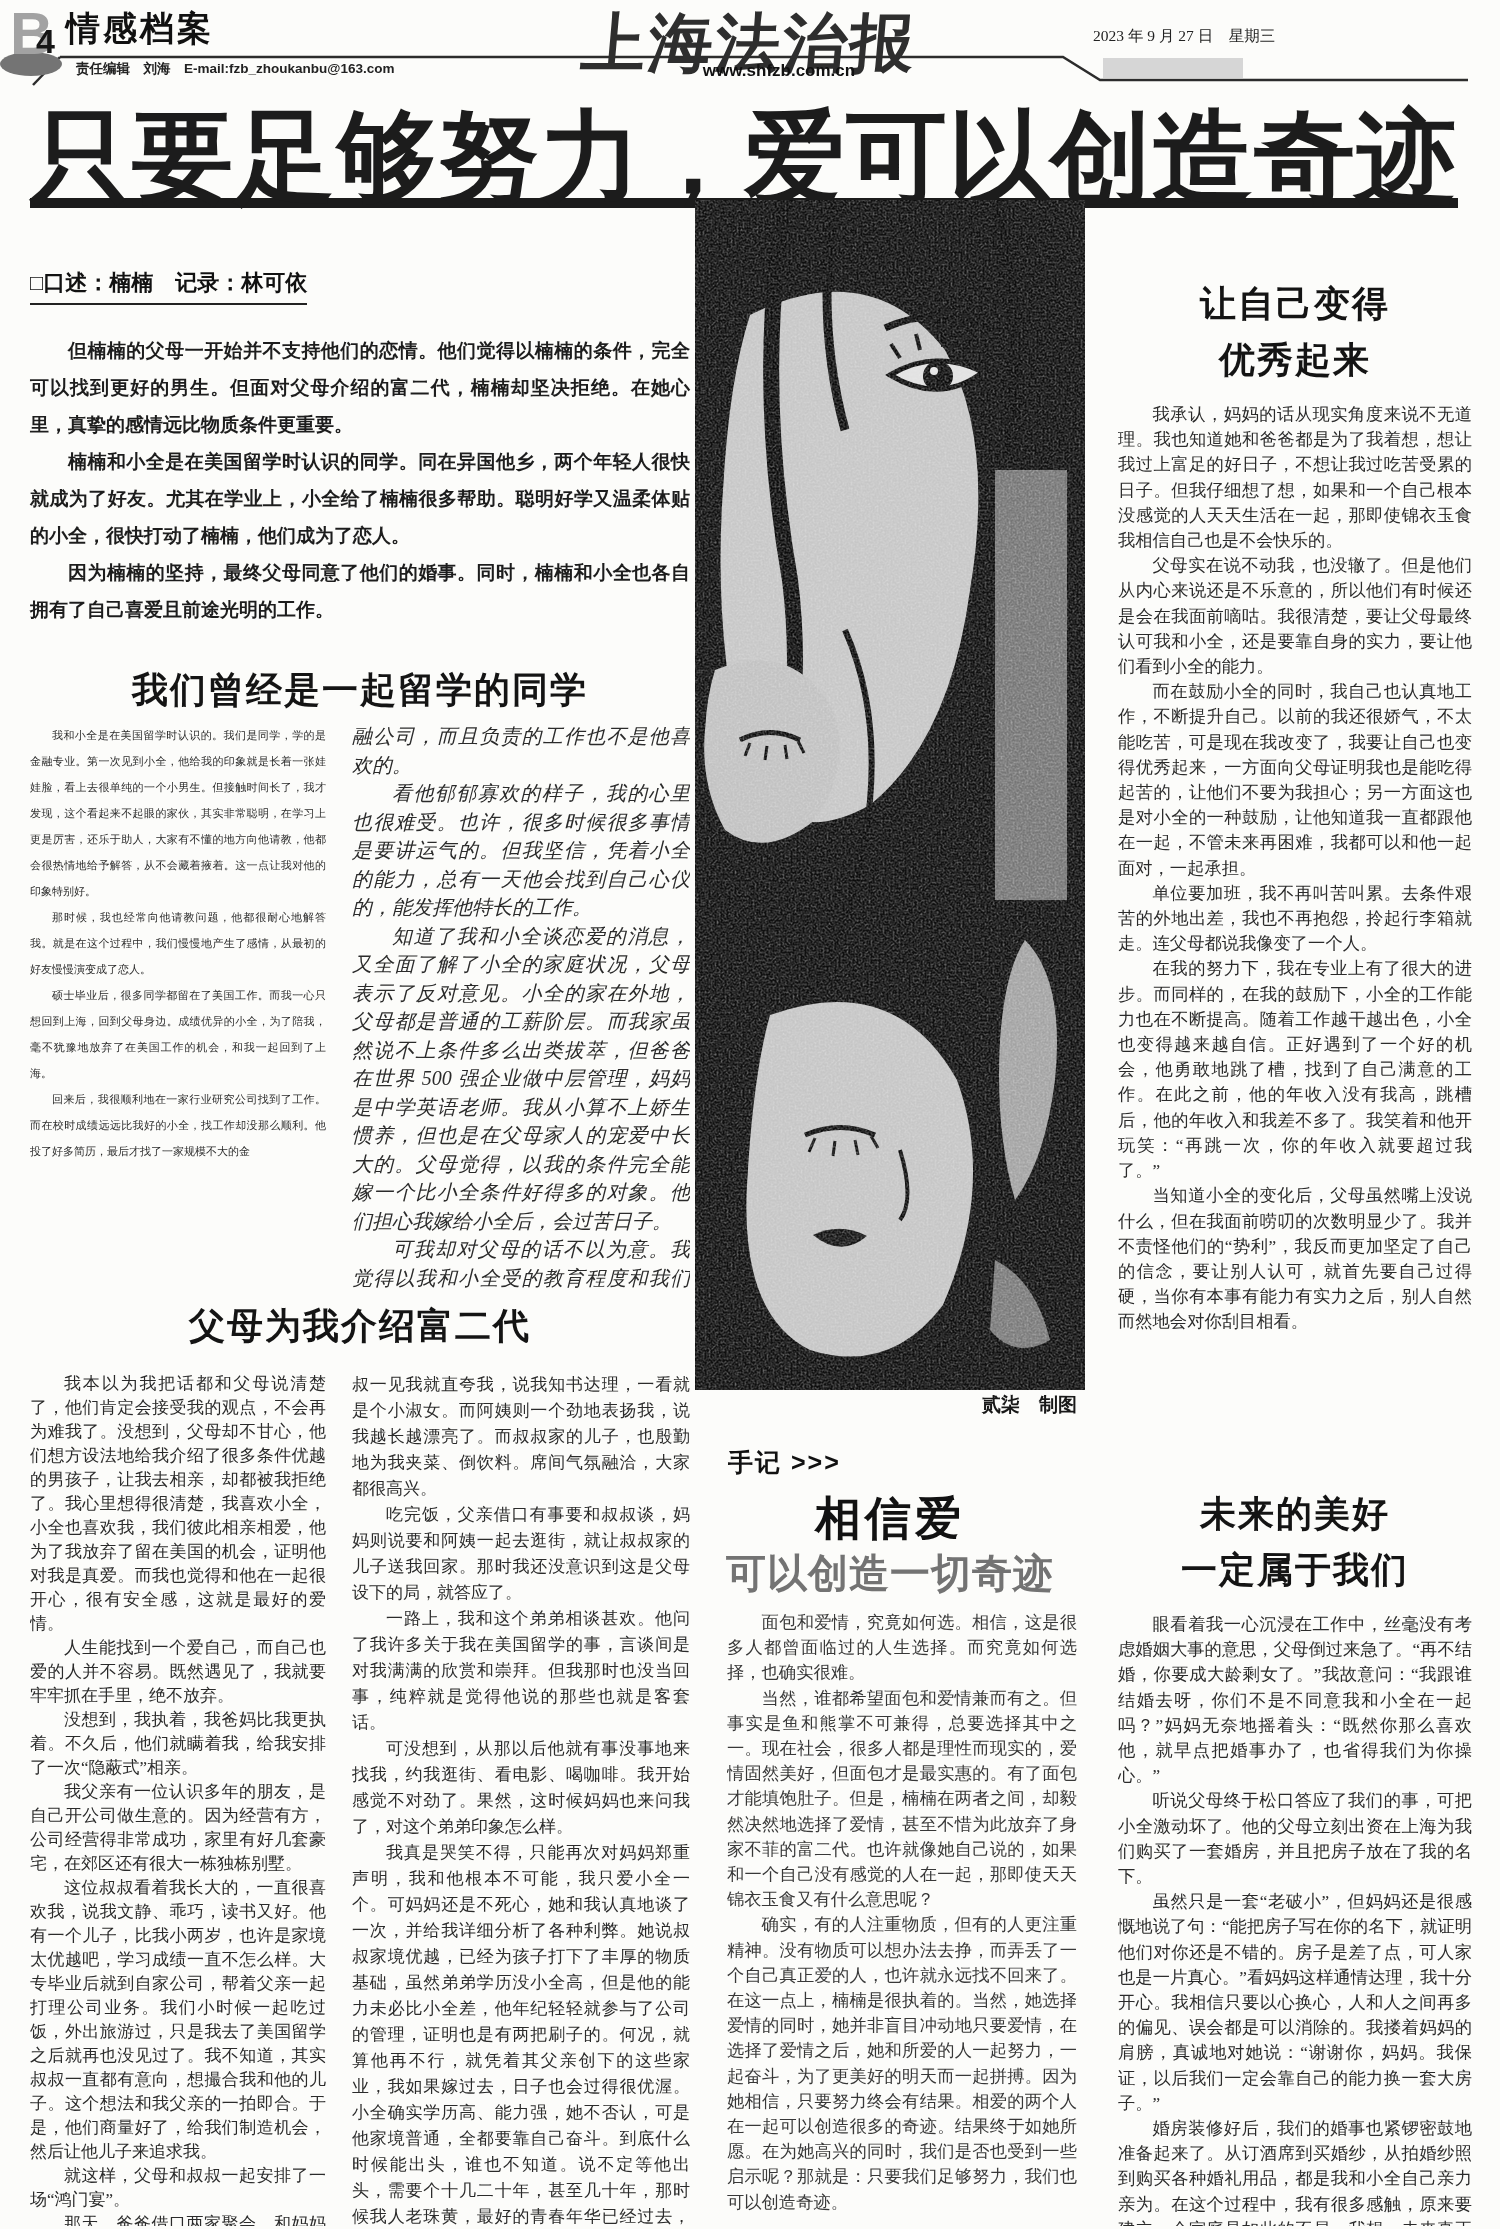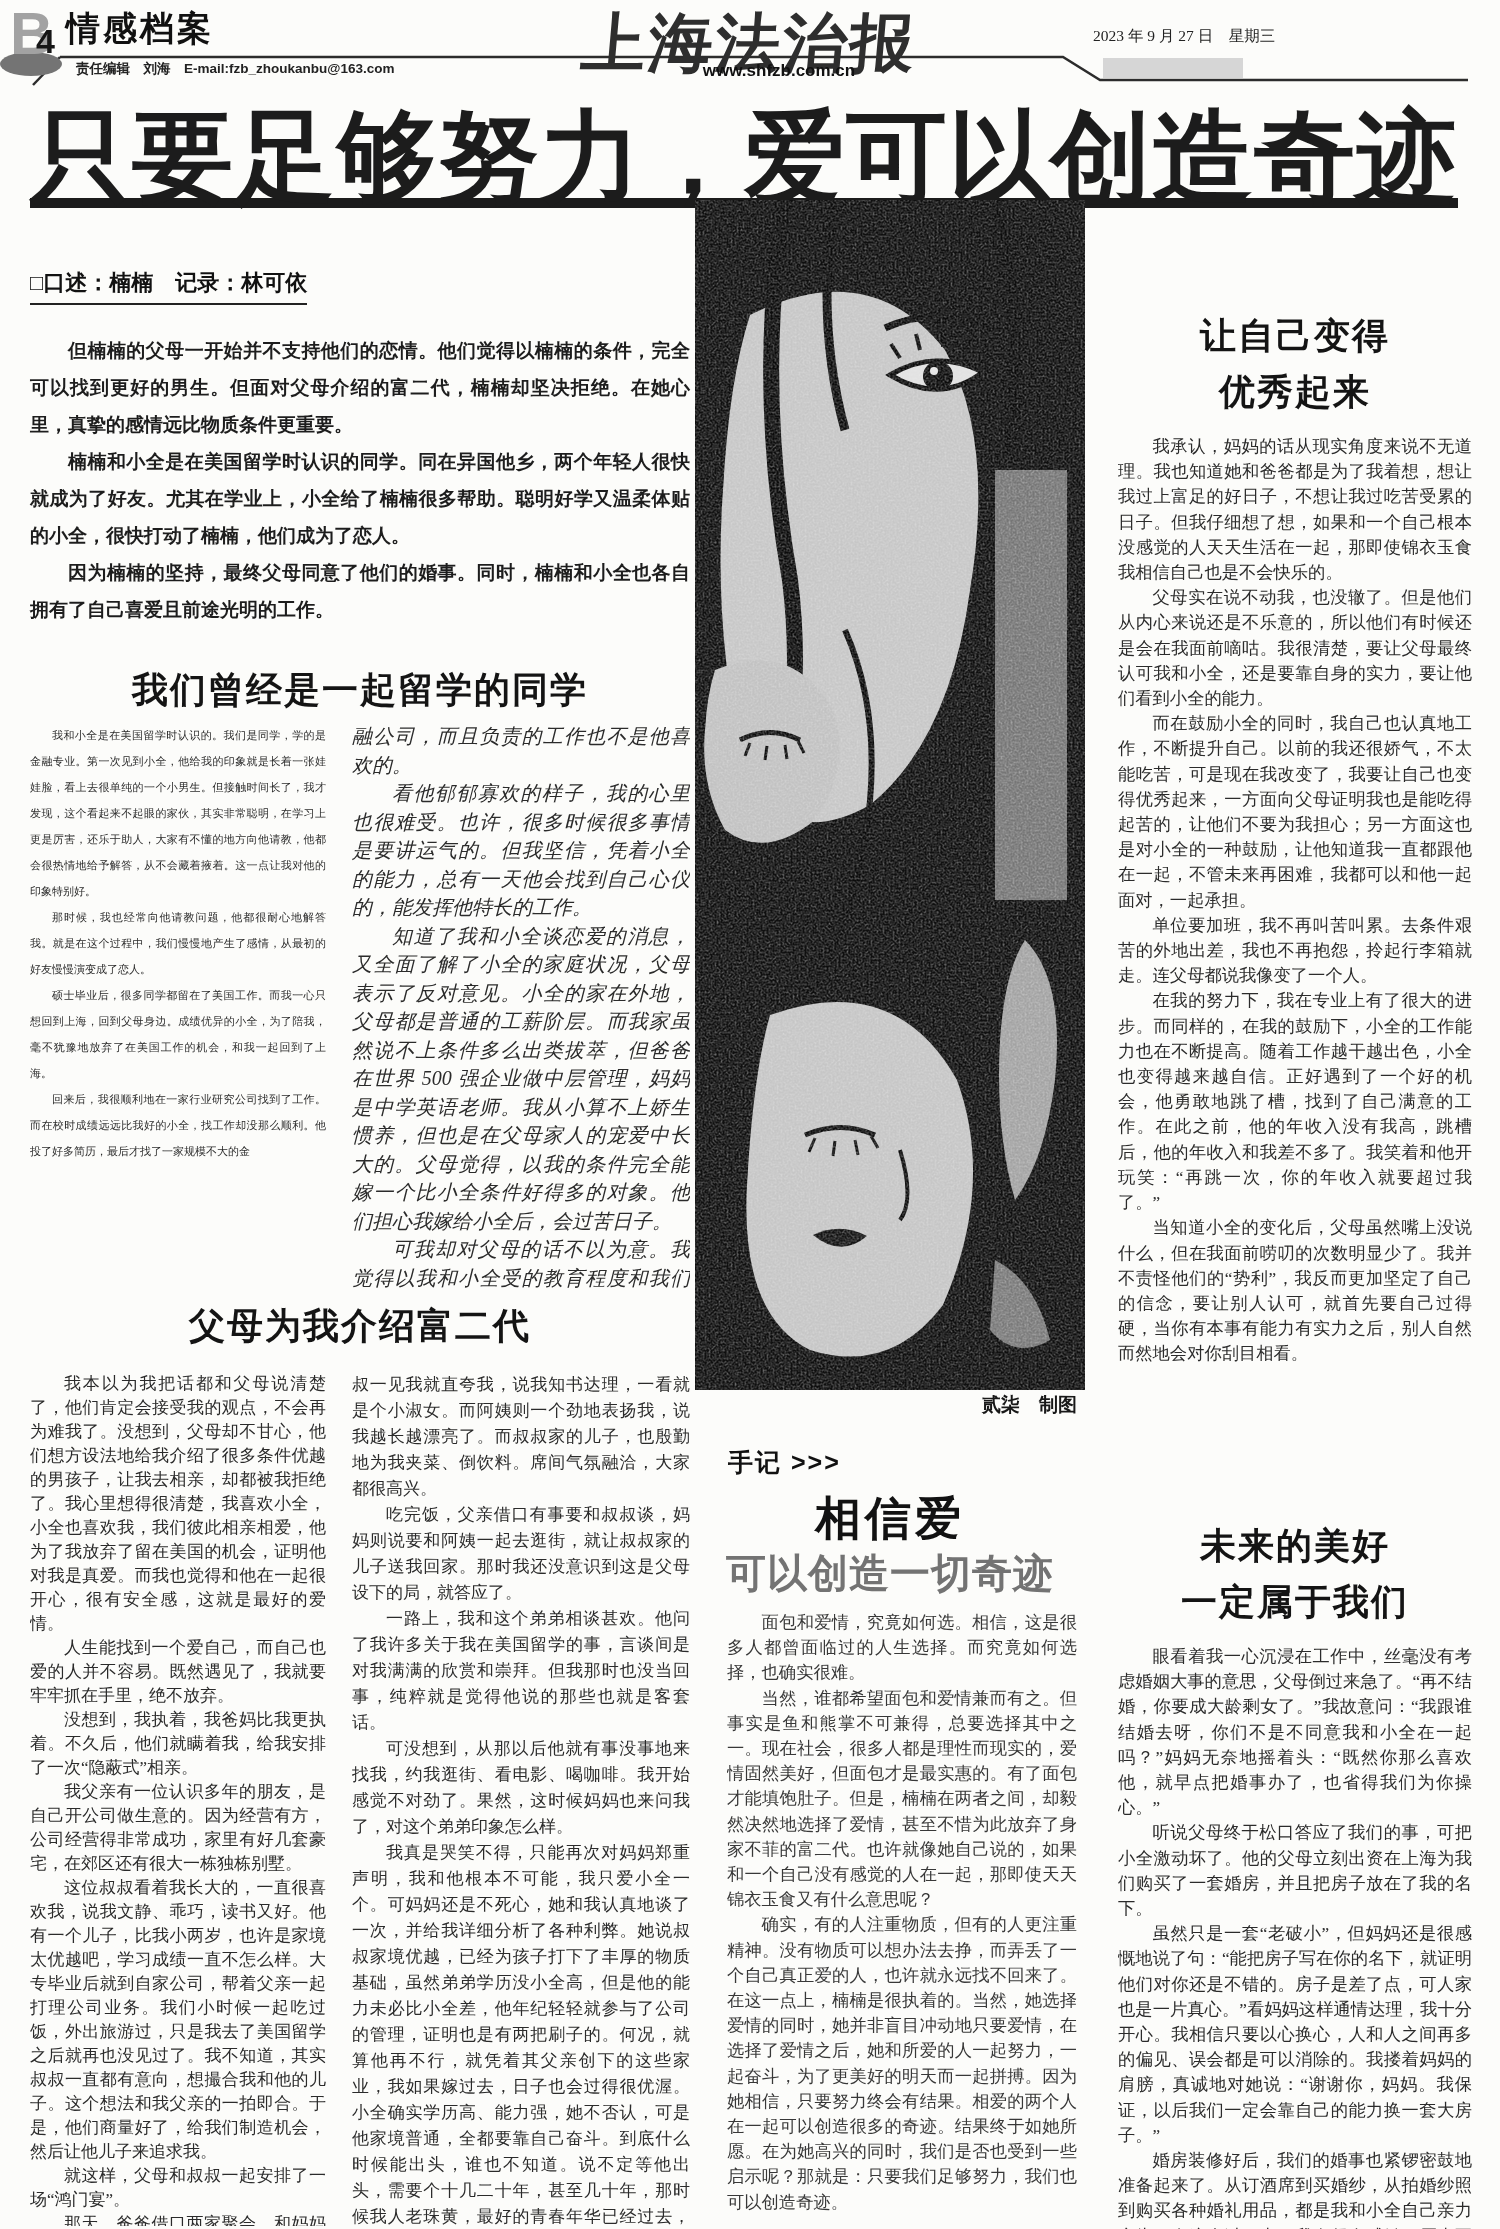--- a/index.html
+++ b/index.html
@@ -31,21 +31,21 @@
   .s1c2{font-size:20px;line-height:28.5px;font-style:italic;}
   .s2c1{font-size:17px;line-height:24px;}
   .s2c2{font-size:17px;line-height:26px;}
   
   .credit{font:700 19px "Liberation Sans",sans-serif;color:#181818;text-align:right;}
   .notes-label{font:700 25px "Liberation Sans",sans-serif;color:#111;letter-spacing:2px;}
   .notes-t1{font:900 46px "Liberation Sans",sans-serif;color:#121212;text-align:center;letter-spacing:4px;}
   .notes-t2{font:900 40px "Liberation Sans",sans-serif;color:#737373;text-align:center;letter-spacing:1px;}
   .essay{font-size:17.3px;line-height:25.2px;color:#383838;text-align:justify;overflow:hidden;}
   
-  .rcol{overflow:hidden;text-align:justify;color:#2b2b2b;font-size:17.3px;line-height:25.2px;margin-top:32px;}
+  .rcol{overflow:hidden;text-align:justify;color:#2b2b2b;font-size:17.3px;line-height:25.2px;}
   .rcol h2{font:900 36px/56px "Liberation Sans",sans-serif;color:#141414;text-align:center;
            letter-spacing:2px;margin:0 0 14px 0;}
   .rcol p{margin:0;text-indent:2em;}
 </style>
 </head>
 <body>
 
 <div class="abs" style="left:0;top:0;width:1500px;height:100px;">
   <svg class="abs" style="left:0;top:0;" width="1500" height="100">
     <polyline points="60,57 1063,57 1100,80 1468,80" fill="none" stroke="#2c2c2c" stroke-width="2.5"></polyline>

